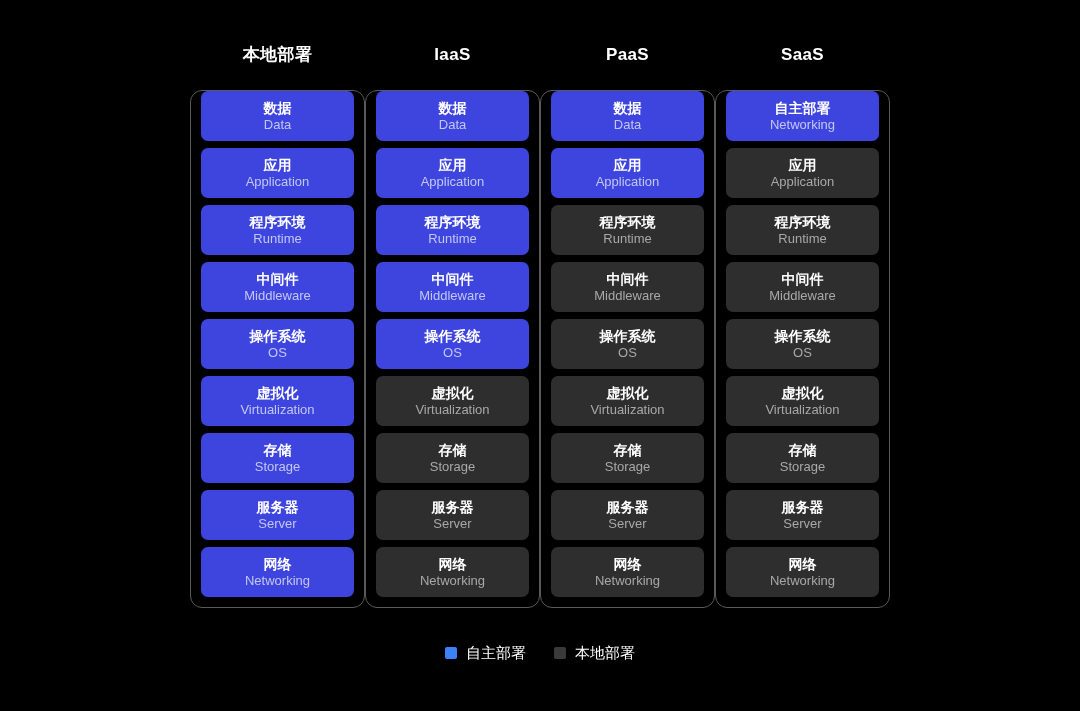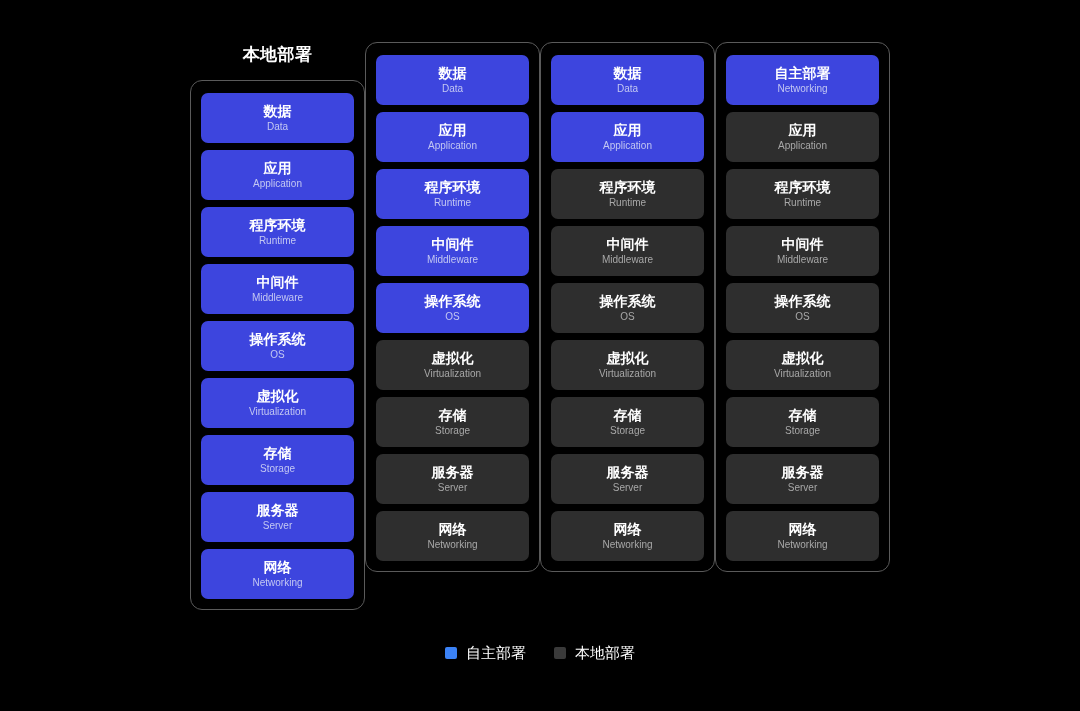--- a/index.html
+++ b/index.html
@@ -46,24 +46,24 @@
     line-height: 38px;
     text-align: center;
     color: #ffffff;
     font-size: 17px;
     font-weight: bold;
     letter-spacing: 0.4px;
     white-space: nowrap;
   }
 
   .col-frame {
-    margin-top: 6px;
+    margin-top: 16px;
     border: 1px solid #5a5a5a;
     border-radius: 12px;
-    padding: 12px 10px 10px 10px;
+    padding: 0 10px 10px 10px;
     background: transparent;
     display: flex;
     flex-direction: column;
     gap: 7px;
   }
 
   .layer {
     height: 50px;
     border-radius: 7px;
     display: flex;
@@ -84,21 +84,21 @@
 
   .layer-zh {
     font-size: 14px;
     font-weight: bold;
     color: #ffffff;
     line-height: 1.15;
     white-space: nowrap;
   }
 
   .layer-en {
-    font-size: 10px;
+    font-size: 13px;
     font-weight: normal;
     line-height: 1.2;
     white-space: nowrap;
   }
 
   .layer.blue .layer-en { color: #c3c7f2; }
   .layer.gray .layer-en { color: #a8a8a8; }
 
   
   .legend {
@@ -173,20 +173,21 @@
             <div class="layer-zh">服务器</div>
             <div class="layer-en">Server</div>
           </div>
           <div class="layer blue">
             <div class="layer-zh">网络</div>
             <div class="layer-en">Networking</div>
           </div>
         </div>
       </div>
       <div class="column">
+        <div class="col-title">IaaS</div>
         <div class="col-frame">
           <div class="layer blue">
             <div class="layer-zh">数据</div>
             <div class="layer-en">Data</div>
           </div>
           <div class="layer blue">
             <div class="layer-zh">应用</div>
             <div class="layer-en">Application</div>
           </div>
           <div class="layer blue">
@@ -213,20 +214,21 @@
             <div class="layer-zh">服务器</div>
             <div class="layer-en">Server</div>
           </div>
           <div class="layer gray">
             <div class="layer-zh">网络</div>
             <div class="layer-en">Networking</div>
           </div>
         </div>
       </div>
       <div class="column">
+        <div class="col-title">PaaS</div>
         <div class="col-frame">
           <div class="layer blue">
             <div class="layer-zh">数据</div>
             <div class="layer-en">Data</div>
           </div>
           <div class="layer blue">
             <div class="layer-zh">应用</div>
             <div class="layer-en">Application</div>
           </div>
           <div class="layer gray">
@@ -253,20 +255,21 @@
             <div class="layer-zh">服务器</div>
             <div class="layer-en">Server</div>
           </div>
           <div class="layer gray">
             <div class="layer-zh">网络</div>
             <div class="layer-en">Networking</div>
           </div>
         </div>
       </div>
       <div class="column">
+        <div class="col-title">SaaS</div>
         <div class="col-frame">
           <div class="layer blue">
             <div class="layer-zh">自主部署</div>
             <div class="layer-en">Networking</div>
           </div>
           <div class="layer gray">
             <div class="layer-zh">应用</div>
             <div class="layer-en">Application</div>
           </div>
           <div class="layer gray">

